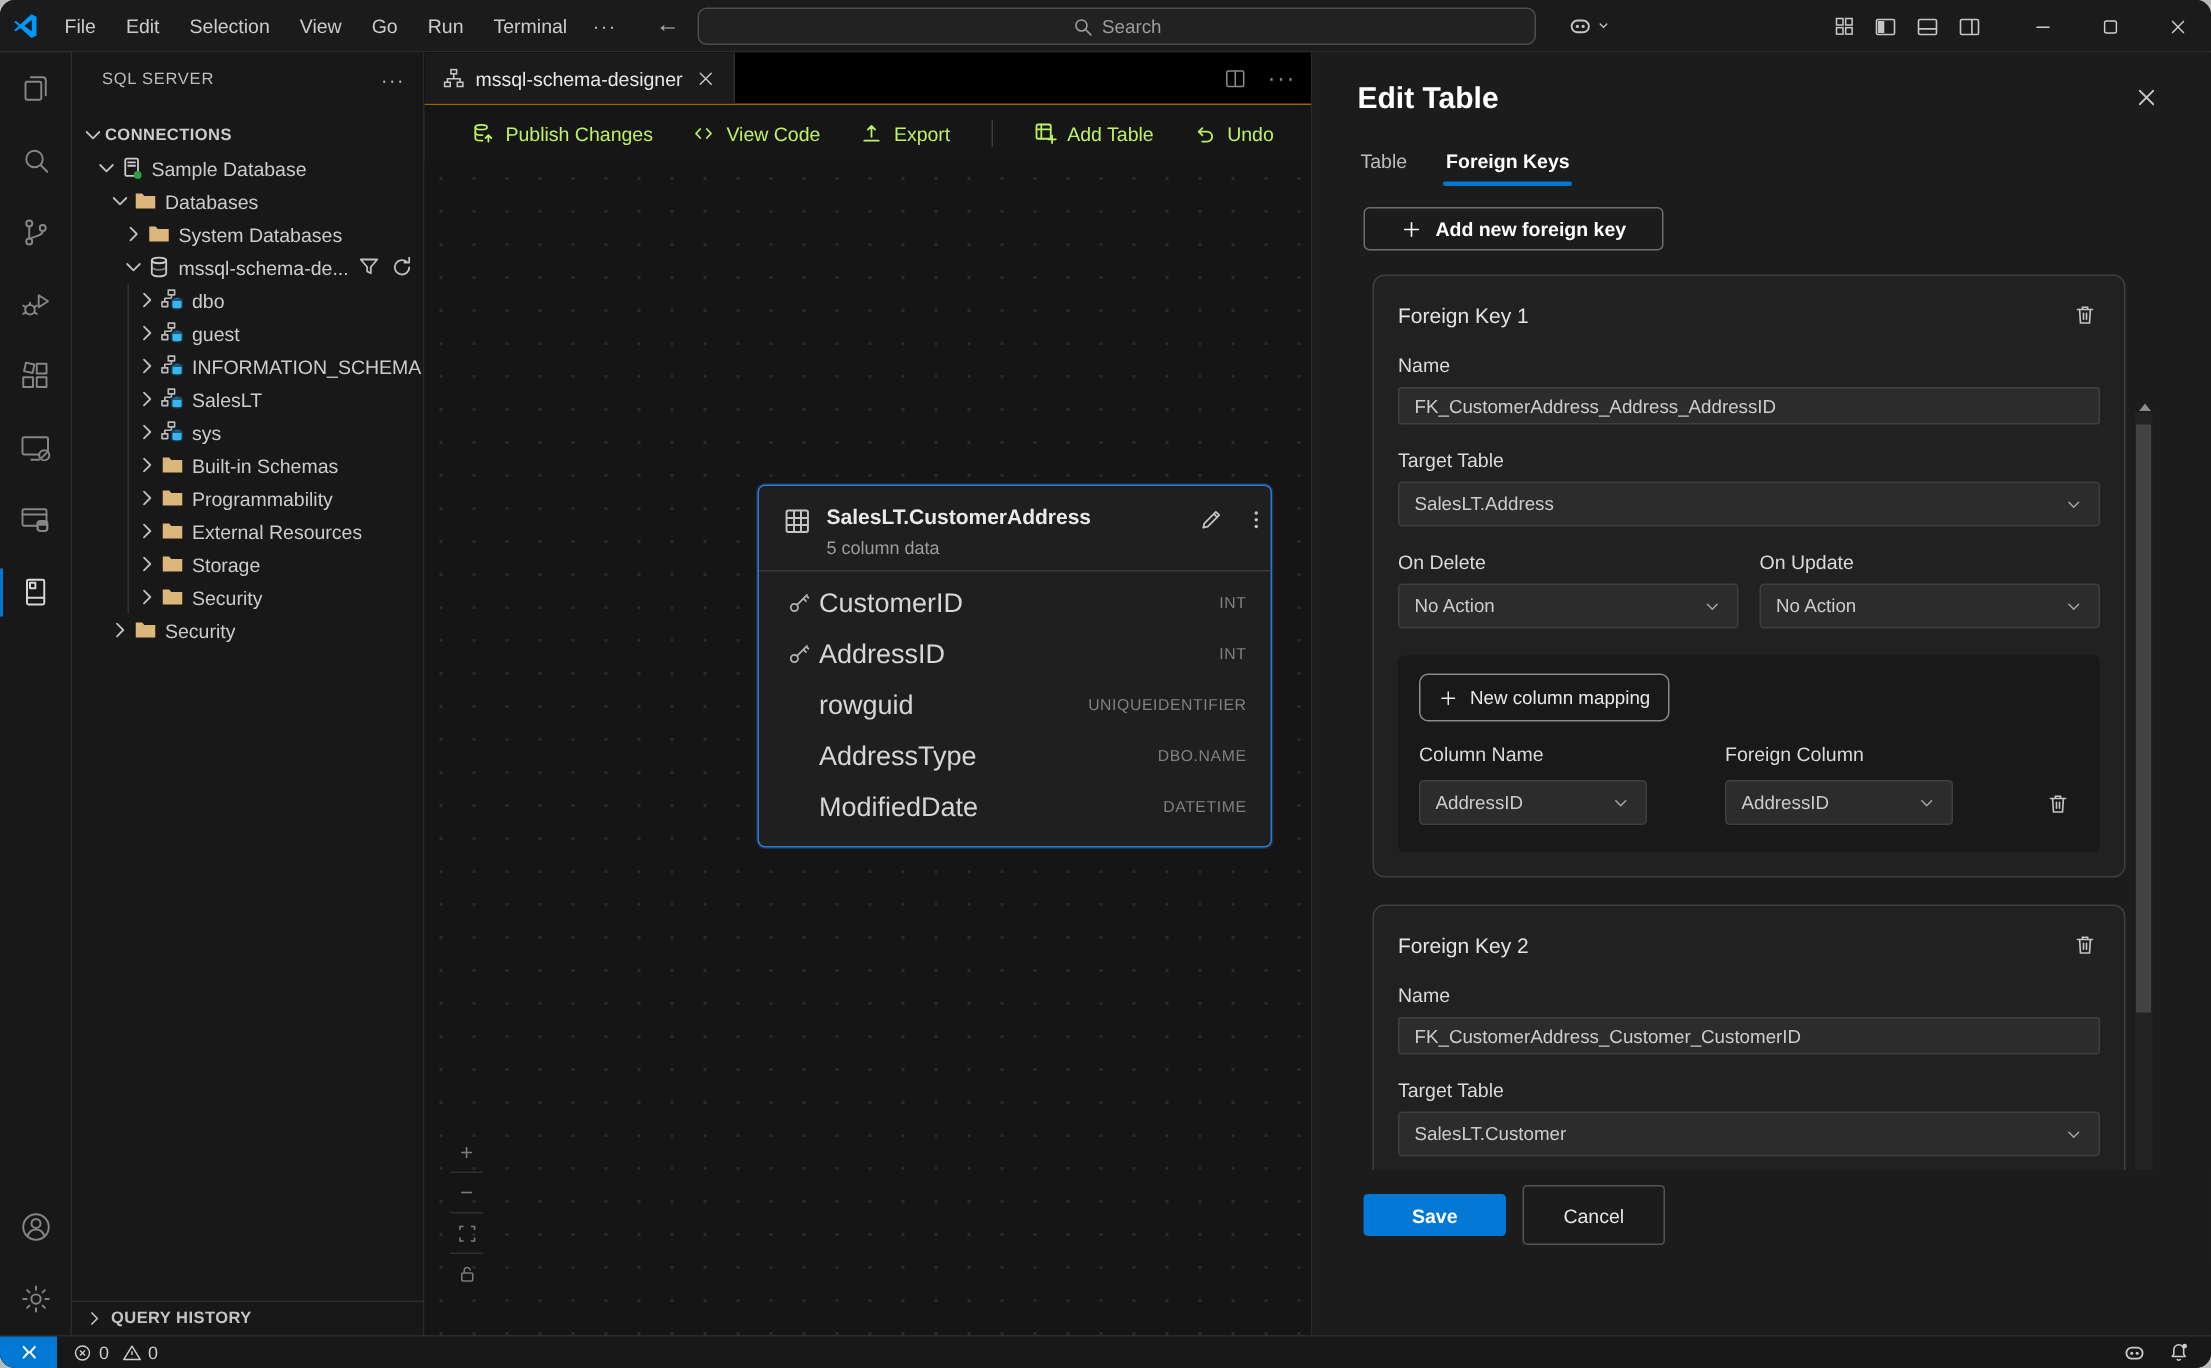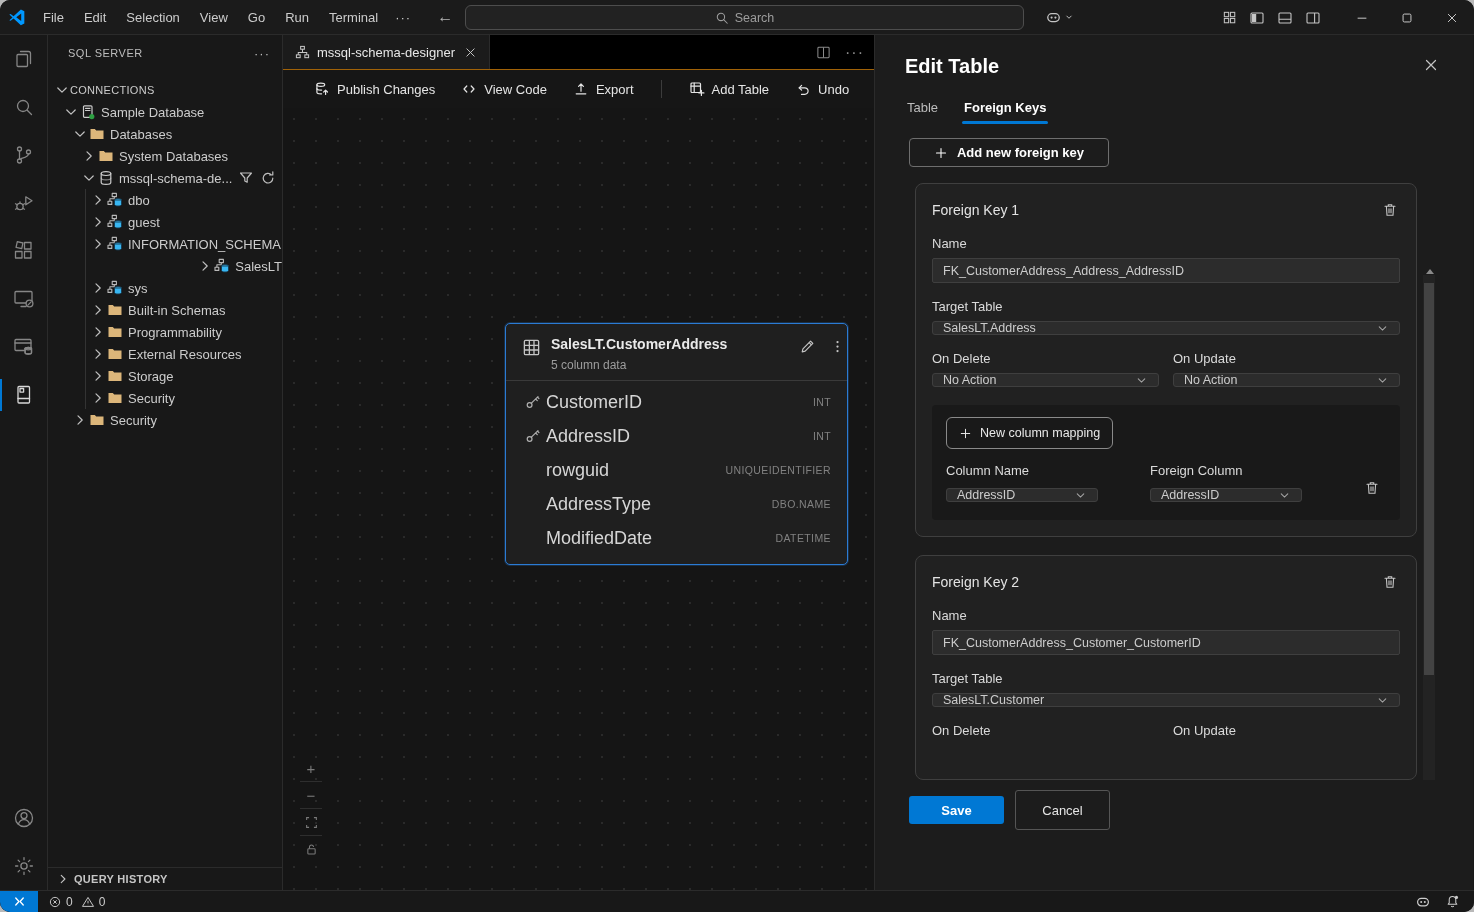--- a/index.html
+++ b/index.html
@@ -35,37 +35,37 @@
 
   
   .sidebar { width:235px; background:#181818; border-right:1px solid #2b2b2b; display:flex; flex-direction:column; position:relative; }
   .sb-header { height:36px; display:flex; align-items:center; justify-content:space-between; padding:0 12px 0 20px; }
   .sb-title { font-size:11px; letter-spacing:.5px; color:#bdbdbd; }
   .sb-actions { color:#bdbdbd; letter-spacing:1px; font-size:13px; }
   .tree { padding-top:8px; position:relative; flex:1; overflow:hidden; }
   .tree-row { height:22px; display:flex; align-items:center; font-size:13px; color:#cccccc; white-space:nowrap; }
   .tree-row .chev { width:16px; color:#c0c0c0; }
   .tree-row .ticon { width:18px; margin-right:4px; }
-  .tree-row.section .tlabel { font-weight:400; font-size:11px; letter-spacing:.3px; }
+  .tree-row.section .tlabel { font-weight:700; font-size:11px; letter-spacing:.3px; }
   .tree-row .tlabel { overflow:hidden; text-overflow:ellipsis; }
   .tree-row .taction { margin-left:6px; color:#c0c0c0; }
   .indent-guide { position:absolute; width:1px; background:#333333; left:37px; }
   .sb-bottom { height:23px; border-top:1px solid #2b2b2b; display:flex; align-items:center; padding-left:8px; gap:4px; }
   .sb-bottom .chev { color:#c0c0c0; }
   .sb-bottom-label { font-size:11px; font-weight:700; letter-spacing:.3px; color:#c5c5c5; }
 
   
   .editor { width:592px; display:flex; flex-direction:column; border-right:1px solid #2b2b2b; background:#151515; }
   .tabstrip { height:35px; background:#000000; display:flex; align-items:stretch; border-bottom:1px solid #a16207; position:relative; }
   .tab { background:#1b1b1b; display:flex; align-items:center; gap:7px; padding:0 10px 0 12px; border-right:1px solid #2b2b2b; }
   .tab-title { font-size:13px; color:#e7e7e7; }
   .tab-close { color:#c5c5c5; padding:2px; }
   .tab-actions { position:absolute; right:10px; top:0; height:35px; display:flex; align-items:center; gap:14px; color:#8a8a8a; }
   .toolbar { height:38px; display:flex; align-items:center; padding-left:22px; gap:8px; background:#161616; }
-  .tb-btn { display:flex; align-items:center; gap:7px; color:#e5e5e5; font-size:13px; padding:5px 9px; border-radius:4px; background:none; border:none; font-family:inherit; }
+  .tb-btn { display:flex; align-items:center; gap:7px; color:#bef264; font-size:13px; padding:5px 9px; border-radius:4px; background:none; border:none; font-family:inherit; }
   .tb-sep { width:1px; height:18px; background:#3c3c3c; margin:0 10px; }
   .canvas { position:relative; flex:1; background:#151515; background-image:radial-gradient(#2a2a2a 1px, transparent 1.2px); background-size:22px 22px; overflow:hidden; }
 
   
   .table-card { position:absolute; left:222px; top:215px; width:343px; height:242px; background:#1f1f1f; border:1px solid #2b7bd4; border-radius:5px; box-shadow:0 0 0 1px rgba(43,123,212,.25); }
   .tc-header { padding:12px 2px 8px 16px; display:flex; align-items:flex-start; gap:10px; }
   .tc-title-wrap { flex:1; min-width:0; }
   .tc-title { font-size:14px; font-weight:700; color:#eaeaea; }
   .tc-sub { font-size:12px; color:#9d9d9d; margin-top:6px; }
   .tc-grid-icon { color:#c5c5c5; margin-top:2px; }
@@ -92,21 +92,21 @@
   .ptab.active { color:#ffffff; font-weight:700; }
   .ptab.active::after { content:""; position:absolute; left:-2px; right:-2px; bottom:0; height:3px; background:#0078d4; border-radius:2px; }
   .add-fk-btn { margin:14px 0 0 34px; width:200px; height:29px; border:1px solid #6e6e6e; border-radius:4px; background:none; color:#ffffff; font-size:13px; font-weight:600; display:flex; align-items:center; justify-content:center; gap:9px; font-family:inherit; }
   .fk-scroll { position:relative; margin-top:8px; height:605px; overflow:hidden; padding:8px 56px 0 40px; }
   .fk-card { border:1px solid #3f3f3f; border-radius:8px; background:#212121; padding:16px; margin-bottom:18px; }
   .fk-head { display:flex; align-items:center; justify-content:space-between; margin-bottom:16px; }
   .fk-heading { font-size:14px; color:#e3e3e3; }
   .trash-btn { color:#c5c5c5; padding:2px; background:none; border:none; }
   .field-label { font-size:13px; color:#dadada; margin-bottom:7px; }
   .text-input { height:25px; background:#2c2c2c; border:1px solid #3f3f3f; border-radius:2px; display:flex; align-items:center; padding:0 10px; font-size:12.5px; color:#cccccc; margin-bottom:16px; }
-  .select { height:14px; background:#2c2c2c; border:1px solid #3f3f3f; border-radius:3px; display:flex; align-items:center; justify-content:space-between; padding:0 10px; font-size:12.5px; color:#cccccc; }
+  .select { height:30px; background:#2c2c2c; border:1px solid #3f3f3f; border-radius:3px; display:flex; align-items:center; justify-content:space-between; padding:0 10px; font-size:12.5px; color:#cccccc; }
   .select .icn { color:#a5a5a5; }
   .sel-full { margin-bottom:16px; }
   .two-col { display:flex; gap:14px; margin-bottom:18px; }
   .two-col > div { flex:1; }
   .map-box { background:#191919; border-radius:4px; padding:12px 14px 18px 14px; }
   .map-btn { height:25px; border:1px solid #8a8a8a; border-radius:6px; background:none; color:#e8e8e8; font-size:12.5px; display:flex; align-items:center; gap:8px; padding:15px 12px; font-family:inherit; }
   .map-grid { display:flex; align-items:flex-end; margin-top:14px; }
   .map-col { width:152px; }
   .map-col + .map-col { margin-left:52px; }
   .map-label { font-size:13px; color:#dadada; margin-bottom:10px; }
@@ -458,21 +458,21 @@
                   <path d="M7.3 4.6v2.2M2.9 9.2V6.8h4.4"></path>
                 </g>
                 <g stroke="#16384c" stroke-width=".9">
                   <ellipse cx="11" cy="8" rx="3.5" ry="1.5" fill="#38b6f1"></ellipse>
                   <path fill="#38b6f1" d="M7.5 8v4.5c0 .9 1.6 1.5 3.5 1.5s3.5-.6 3.5-1.5V8z"></path>
                 </g>
               </svg>
             </span>
             <span class="tlabel">INFORMATION_SCHEMA</span>
           </div>
-          <div class="tree-row" style="padding-left: 42px; justify-content: flex-end;">
+          <div class="tree-row" style="padding-left: 42px;">
             <span class="icn chev">
               <svg width="16" height="16" viewBox="0 0 16 16" fill="none" stroke="currentColor" stroke-width="1.2" stroke-linecap="round" stroke-linejoin="round">
                 <path d="M6 3.8L10.2 8 6 12.2"></path>
               </svg>
             </span>
             <span class="icn ticon">
               <svg width="16" height="16" viewBox="0 0 16 16" fill="none" stroke-linejoin="round">
                 <g stroke="#b9b9b9" stroke-width="1.1">
                   <rect x="5.2" y="1.4" width="4.2" height="3.2"></rect>
                   <rect x="1" y="9.2" width="3.8" height="3.2"></rect>

